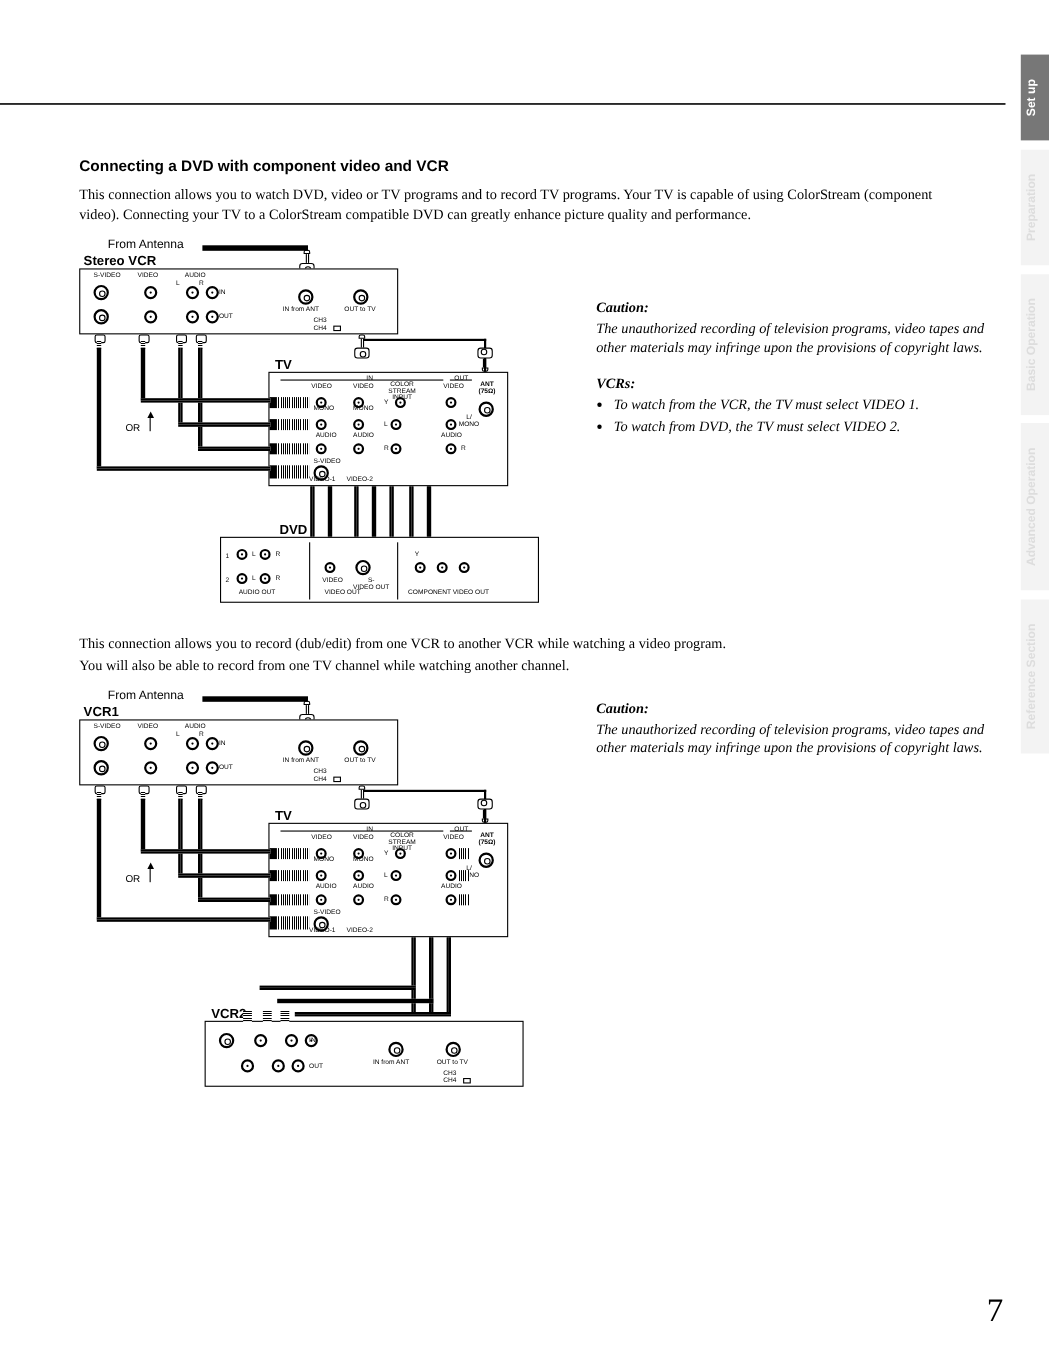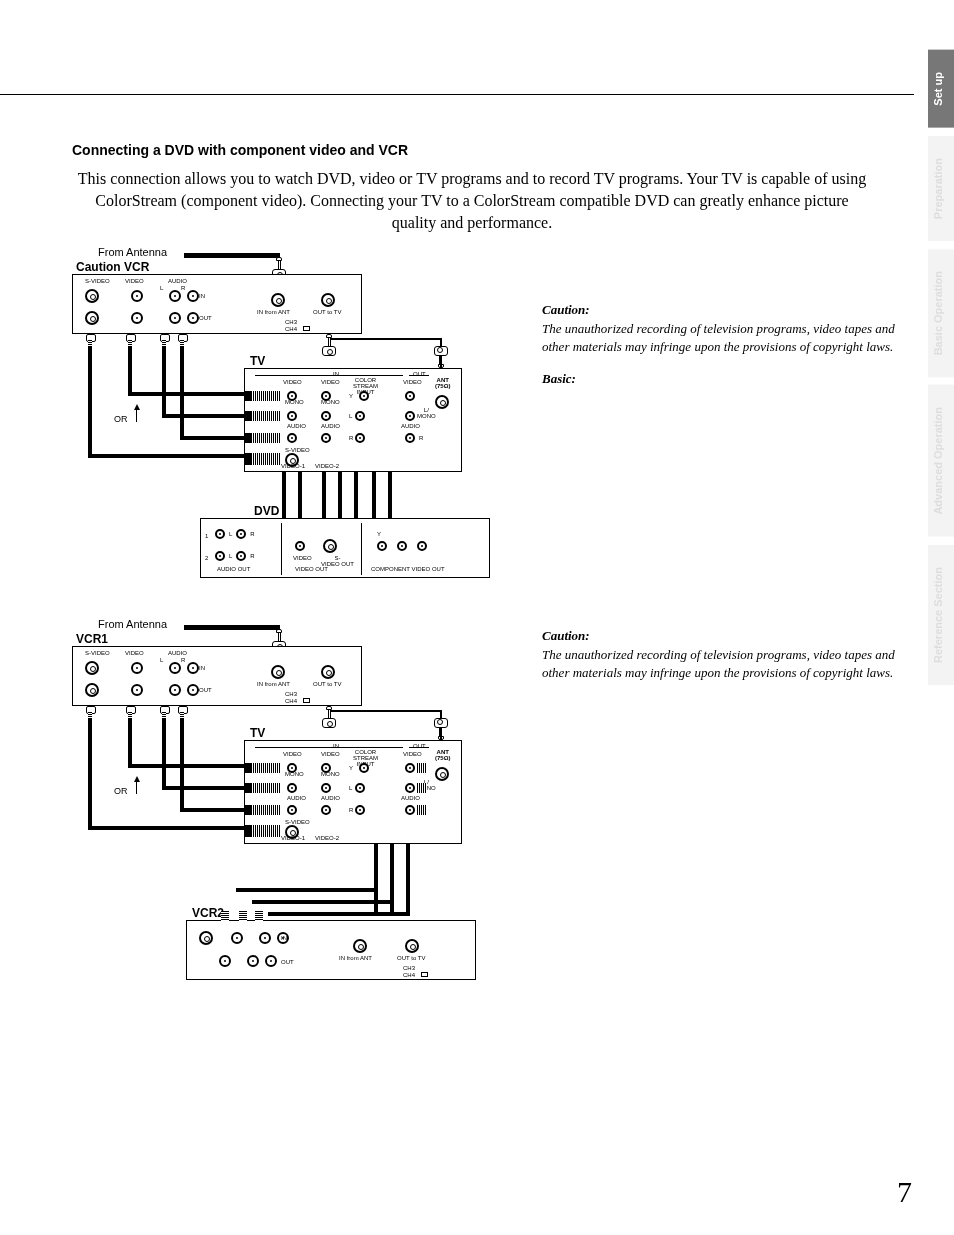--- a/index.html
+++ b/index.html
@@ -53,25 +53,24 @@
   }
   h2.section {
     font-family: Arial, Helvetica, sans-serif;
     font-weight: bold;
     font-size: 14px;
     margin-top: 28px;
     margin-bottom: 10px;
   }
   h2.section.first { margin-top: 36px; }
   p.body {
-    font-size: 16px;
+    font-size: 13px;
     line-height: 1.38;
     margin-bottom: 8px;
     max-width: 800px;
-    text-align: center;
   }
   .layout-row {
     display: flex;
     gap: 40px;
     margin-top: 12px;
     align-items: flex-start;
   }
   .diagram-box {
     width: 430px;
     flex: 0 0 430px;
@@ -200,21 +199,21 @@
         <div class="from-ant">From Antenna</div>
         <div class="ant-bar"></div>
 
         <div class="coax-block" style="top:11px;left:198px;">
           <div class="coax-top"></div>
             <div class="coax-wire"></div>
             <div class="coax-body"></div>
         </div>
         <div class="coax-line-v" style="top:33px;left:206px;height:20px;"></div>
 
-        <div class="device-label" style="top:14px;left:4px;">Caution VCR</div>
+        <div class="device-label" style="top:14px;left:4px;">Stereo VCR</div>
         <div class="device-box" style="top:28px;left:0;width:290px;height:60px;">
           <div class="tiny" style="position:absolute;top:3px;left:12px;">S-VIDEO</div>
           <div class="tiny" style="position:absolute;top:3px;left:52px;">VIDEO</div>
           <div class="tiny" style="position:absolute;top:3px;left:95px;">AUDIO</div>
           <div class="tiny" style="position:absolute;top:10px;left:87px;">L</div>
           <div class="tiny" style="position:absolute;top:10px;left:108px;">R</div>
           <div class="tiny" style="position:absolute;top:18px;left:126px;">IN</div>
           <div class="tiny" style="position:absolute;top:40px;left:126px;">OUT</div>
           <div class="port-row" style="top:14px;left:12px;">
             <div class="sv-port"></div>
@@ -371,24 +370,30 @@
         <div class="cable-v" style="top:226px;left:300px;height:46px;"></div>
         <div class="cable-v" style="top:226px;left:316px;height:46px;"></div>
         <div class="cable-v" style="top:226px;left:210px;height:46px;"></div>
         <div class="cable-v" style="top:226px;left:226px;height:46px;"></div>
       </div>
     </div>
 
     <div class="side-text">
       <div class="caution-h">Caution:</div>
       <div class="caution-body">The unauthorized recording of television programs, video tapes and other materials may infringe upon the provisions of copyright laws.</div>
-      <div class="notes-h">Basic:</div>
+      <div class="notes-h">VCRs:</div>
+      <ul>
+        <li>To watch from the VCR, the TV must select VIDEO 1.</li>
+        <li>To watch from DVD, the TV must select VIDEO 2.</li>
+      </ul>
     </div>
   </div>
 
+  <p class="body" style="margin-bottom:2px;">This connection allows you to record (dub/edit) from one VCR to another VCR while watching a video program.</p>
+  <p class="body">You will also be able to record from one TV channel while watching another channel.</p>
 
   <div class="layout-row">
     <div class="diagram-box">
       <div class="diag" style="height:390px;">
         <div class="from-ant">From Antenna</div>
         <div class="ant-bar"></div>
         <div class="coax-block" style="top:11px;left:198px;">
           <div class="coax-top"></div>
             <div class="coax-wire"></div>
             <div class="coax-body"></div>

